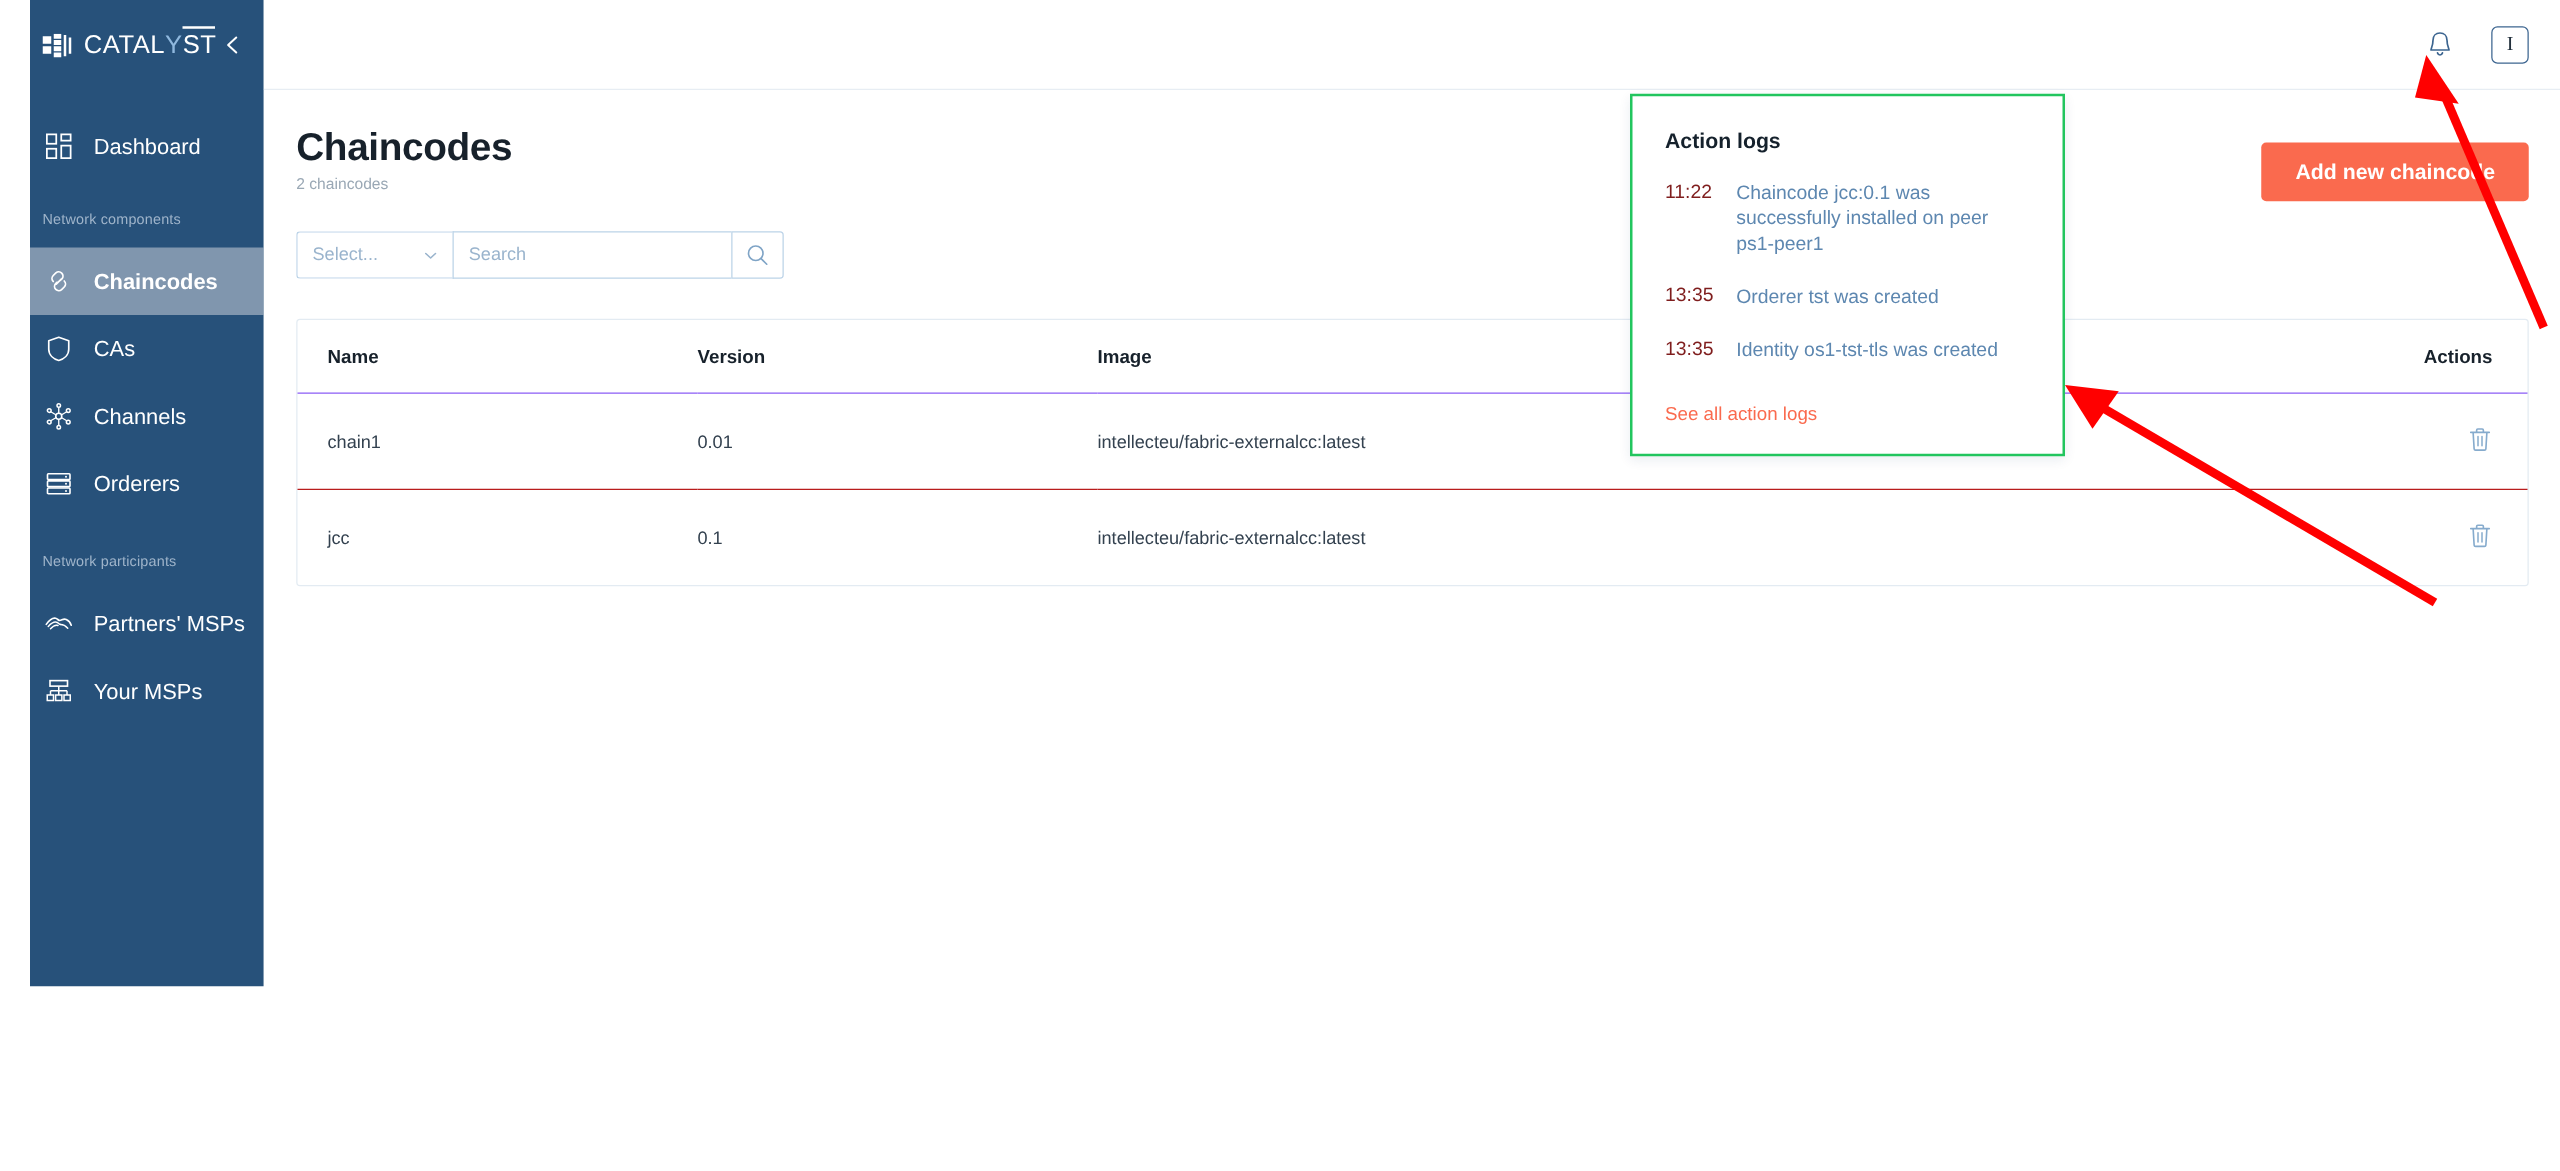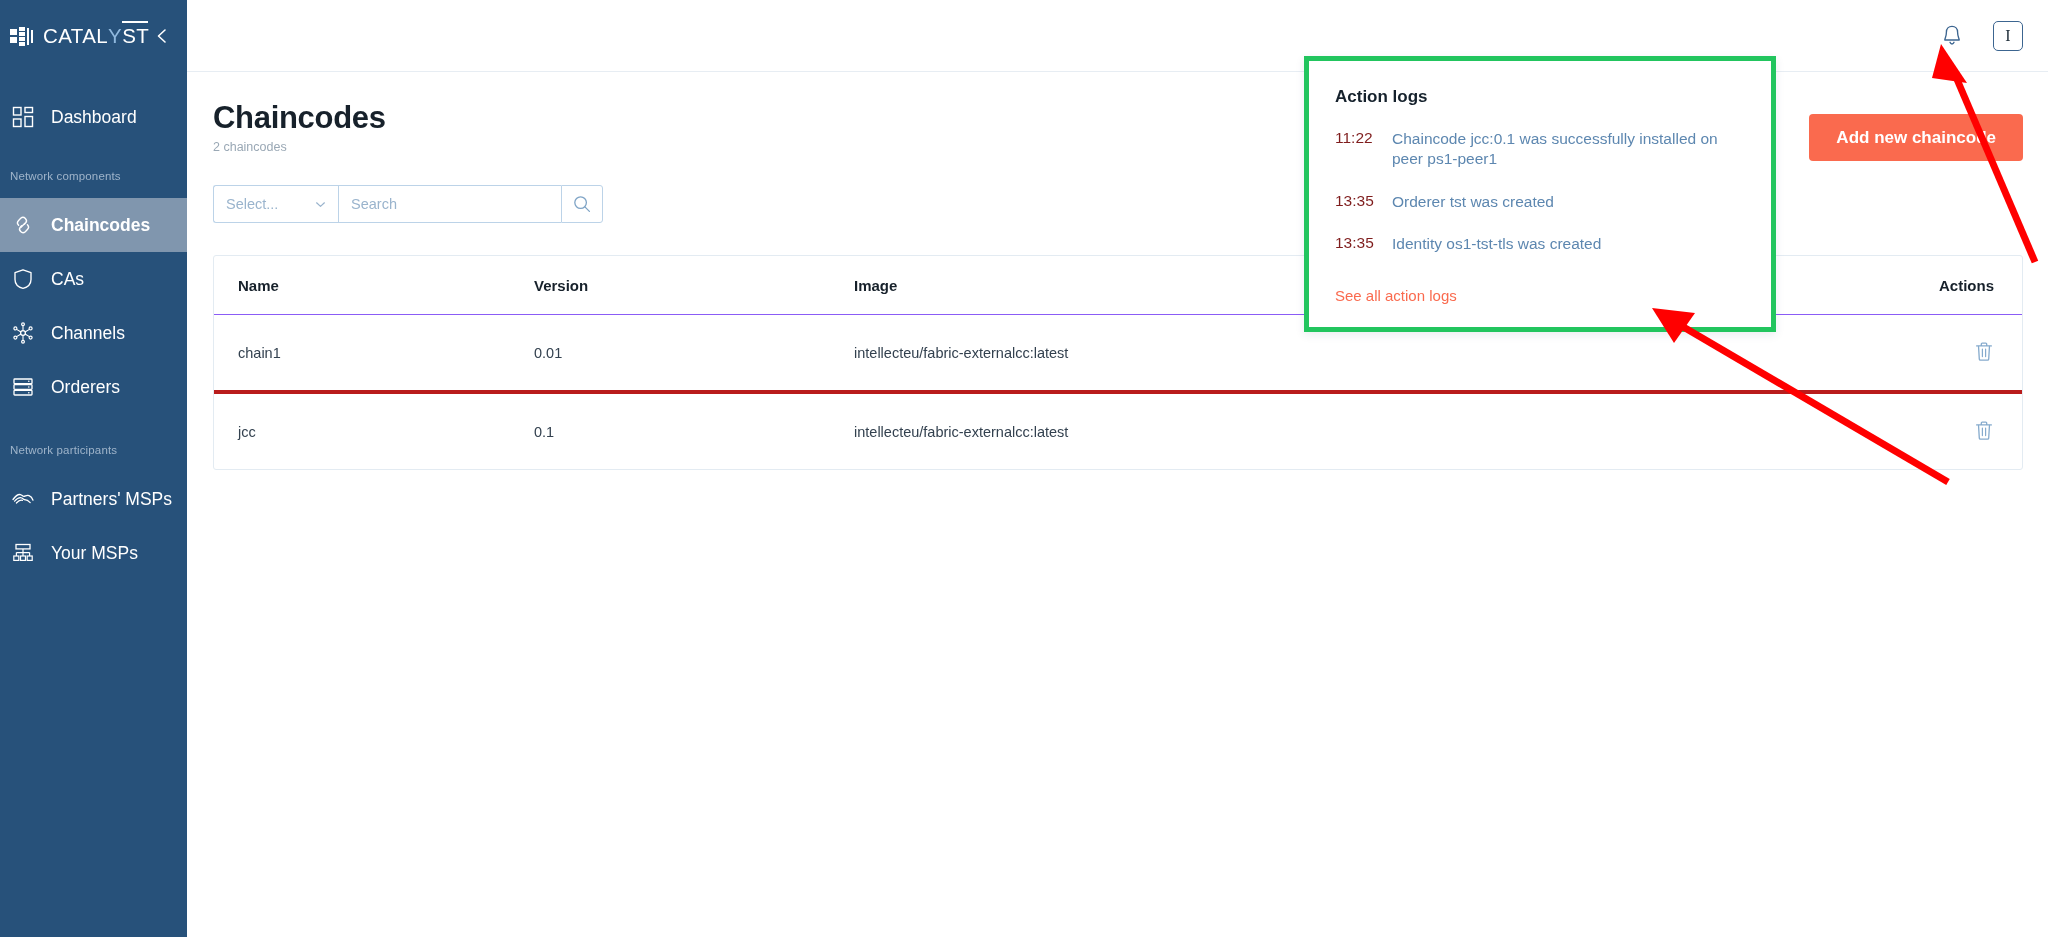--- a/index.html
+++ b/index.html
@@ -16,26 +16,27 @@
     position: relative;
     width: 2048px;
     height: 937px;
     background: #ffffff;
     display: flex;
   }
 
   
   #sidebar {
     width: 187px;
-    height: 937px;
+    height: 789px;
     background: #27517a;
     flex: 0 0 187px;
     position: relative;
     color: #ffffff;
     user-select: none;
+    margin-left: 24px;
   }
 
   .brand-row {
     height: 72px;
     display: flex;
     align-items: center;
     padding-left: 10px;
     gap: 9px;
   }
   .brand-mark {
@@ -230,37 +231,37 @@
     font-size: 15px;
     font-weight: 700;
     color: #17212b;
     padding: 21px 0 20px 0;
     border-bottom: 1px solid #8b5cf6;
   }
   tbody td {
     font-size: 14.5px;
     color: #33414f;
     padding: 26px 0 25px 0;
-    border-bottom: 4px solid #b91c1c;
+    border-bottom: 1px solid #b91c1c;
   }
   tbody tr:last-child td { border-bottom: none; }
   .col-name   { width: 320px; padding-left: 24px !important; }
   .col-ver    { width: 320px; }
   .col-img    { }
   .col-act    { width: 150px; text-align: right; padding-right: 28px !important; }
   .trash-btn { cursor: pointer; display: inline-block; }
 
   
   #action-popup {
     position: absolute;
     left: 1304px;
-    top: 56px;
-    width: 472px;
+    top: 75px;
+    width: 348px;
     background: #ffffff;
-    border: 5px solid #22c55e;
+    border: 2px solid #22c55e;
     box-shadow: 0 3px 9px rgba(25,60,95,0.09);
     padding: 26px 26px 22px 26px;
     z-index: 40;
   }
   .popup-title {
     font-size: 17px;
     font-weight: 700;
     color: #15212c;
     margin-bottom: 22px;
   }

